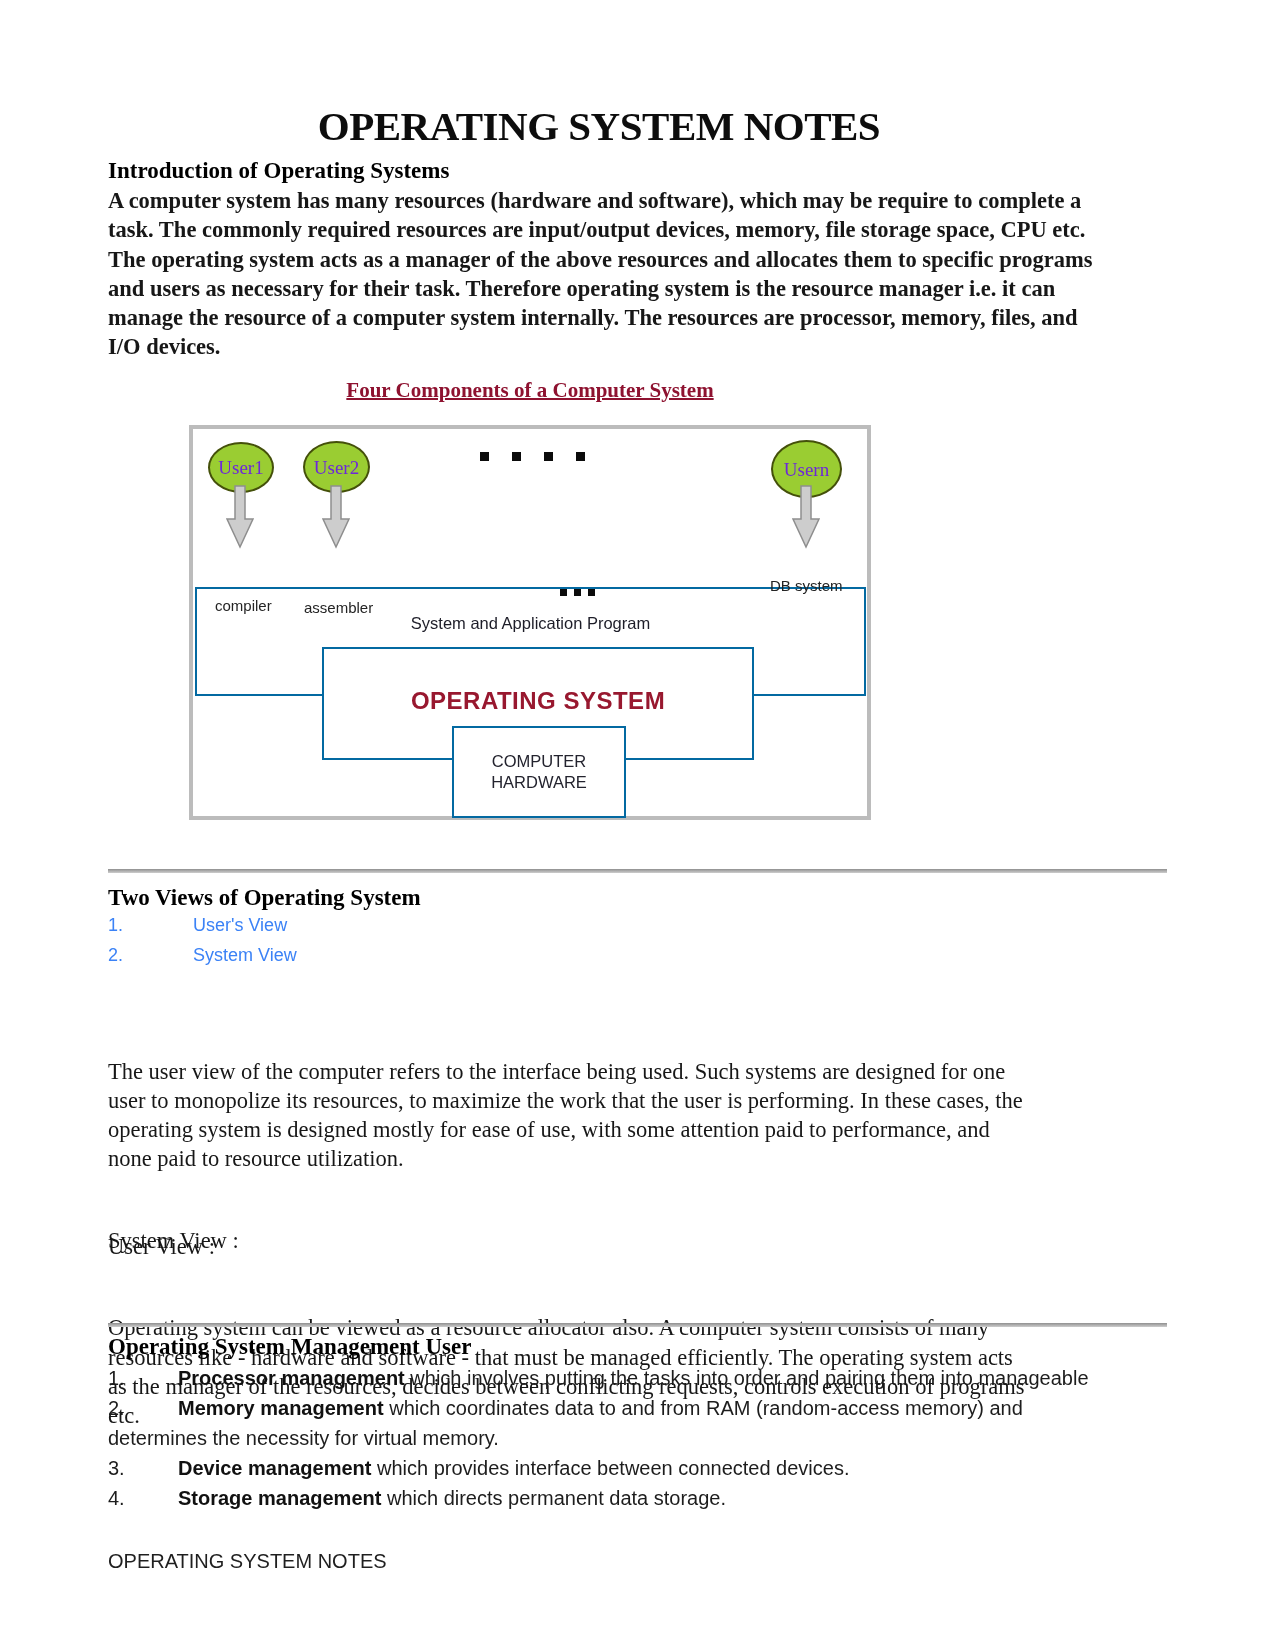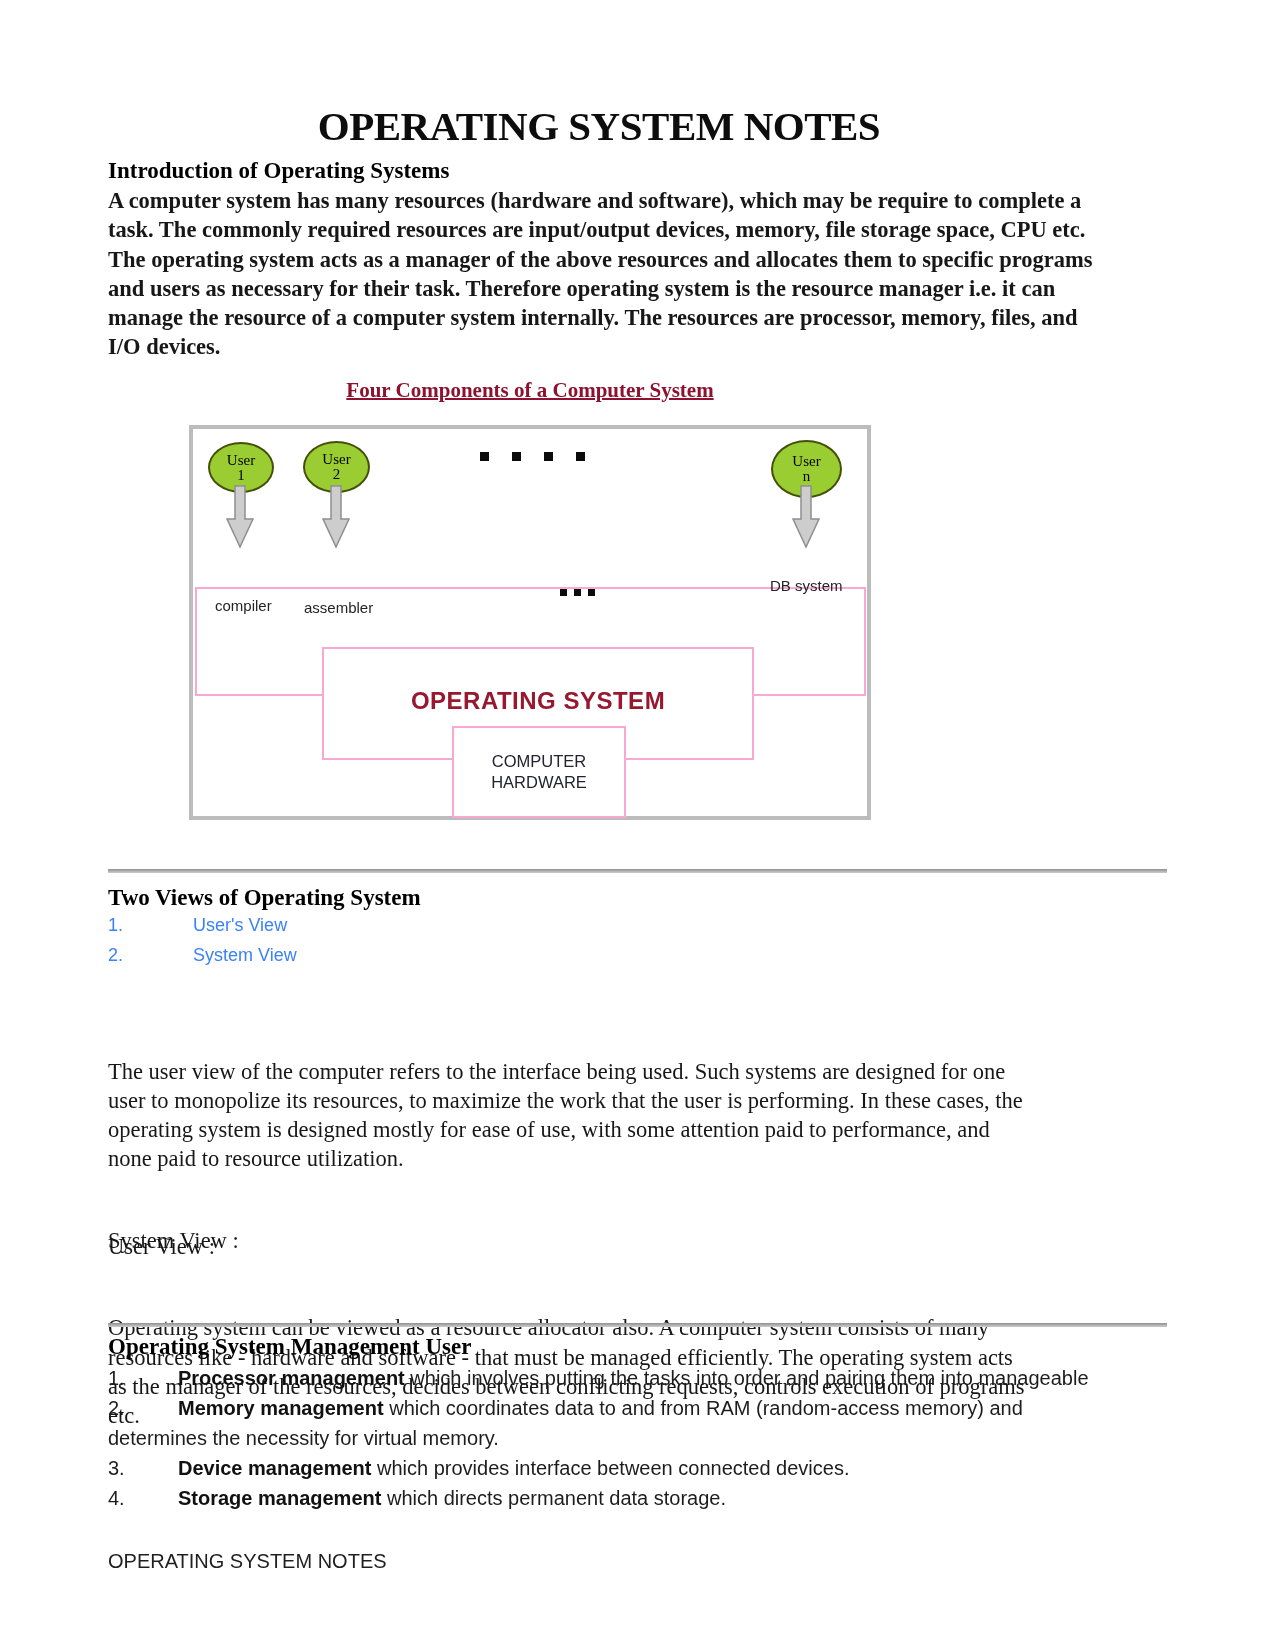--- a/index.html
+++ b/index.html
@@ -35,33 +35,33 @@
   .task-term { font-weight:bold; color:#111; }
   .footer { left:108px; top:1550px; font-size:20px; color:#1f1f1f;text-align:center; }
 
   
   .dg-title { left:189px; top:378px; width:682px; text-align:center;
               font-size:21px; font-weight:bold; color:#8e1230;
               text-decoration:underline; text-decoration-thickness:2px; }
   .dg-frame { left:189px; top:425px; width:682px; height:395px;
               border:4px solid #bcbcbc; background:#ffffff; }
   .bubble { border-radius:50%; background:#9acd32; border:2px solid #44500a;
-            display:flex; flex-direction:column; align-items:center; justify-content:center;
-            font-size:15px; line-height:15px; font-weight:500; color:#000000; text-align:center; }
+            display:flex; flex-direction:row; align-items:center; justify-content:center;
+            font-size:19px; line-height:15px; font-weight:500; color:#6d28d9; text-align:center; }
   .bubble.u1 { left:208px; top:442px; width:66px; height:51px; }
   .bubble.u2 { left:303px; top:441px; width:67px; height:52px; }
   .bubble.un { left:771px; top:440px; width:71px; height:58px; }
   .sq { background:#0b0b0b; }
   .dots-top .sq { width:9px; height:9px; position:absolute; top:0; }
   .dots-top { left:480px; top:452px; width:110px; height:9px; }
   .dots-mid { left:560px; top:589px; width:42px; height:7px; }
   .dots-mid .sq { width:7px; height:7px; position:absolute; top:0; }
   .arrow { width:30px; height:64px; }
   .arrow.a1 { left:225px; top:485px; } .arrow.a2 { left:321px; top:485px; } .arrow.an { left:791px; top:485px; }
-  .dbox { background:#ffffff; border:2px solid #f9a8d4; }
+  .dbox { background:#ffffff; border:2px solid #0369a1; }
   .sysapp-box { left:195px; top:587px; width:671px; height:109px; }
   .dg-label { font-family:"Liberation Sans", sans-serif; font-size:15px; color:#242424; }
   .lbl-compiler { left:215px; top:597px; }
   .lbl-assembler { left:304px; top:599px; }
   .lbl-db { left:770px; top:577px; }
   .sysapp-label { left:195px; top:614px; width:671px; text-align:center;
                   font-family:"Liberation Sans", sans-serif; font-size:16.5px; color:#1d1d28; }
   .os-box { left:322px; top:647px; width:432px; height:113px; }
   .os-label { left:322px; top:687px; width:432px; text-align:center;
               font-family:"Liberation Sans", sans-serif; font-size:24px; font-weight:bold;
@@ -120,20 +120,21 @@
 
   <div class="abs dbox sysapp-box"></div>
   <div class="abs dg-label lbl-compiler">compiler</div>
   <div class="abs dg-label lbl-assembler">assembler</div>
   <div class="abs dots-mid">
     <span class="sq" style="left:0"></span>
       <span class="sq" style="left:14px"></span>
       <span class="sq" style="left:28px"></span>
   </div>
   <div class="abs dg-label lbl-db">DB system</div>
+  <div class="abs sysapp-label">System and Application Program</div>
 
   <div class="abs dbox os-box"></div>
   <div class="abs os-label">OPERATING SYSTEM</div>
 
   <div class="abs dbox ch-box">
     <span>COMPUTER
 HARDWARE</span>
   </div>
 
   <div class="abs divider divider1"></div>

